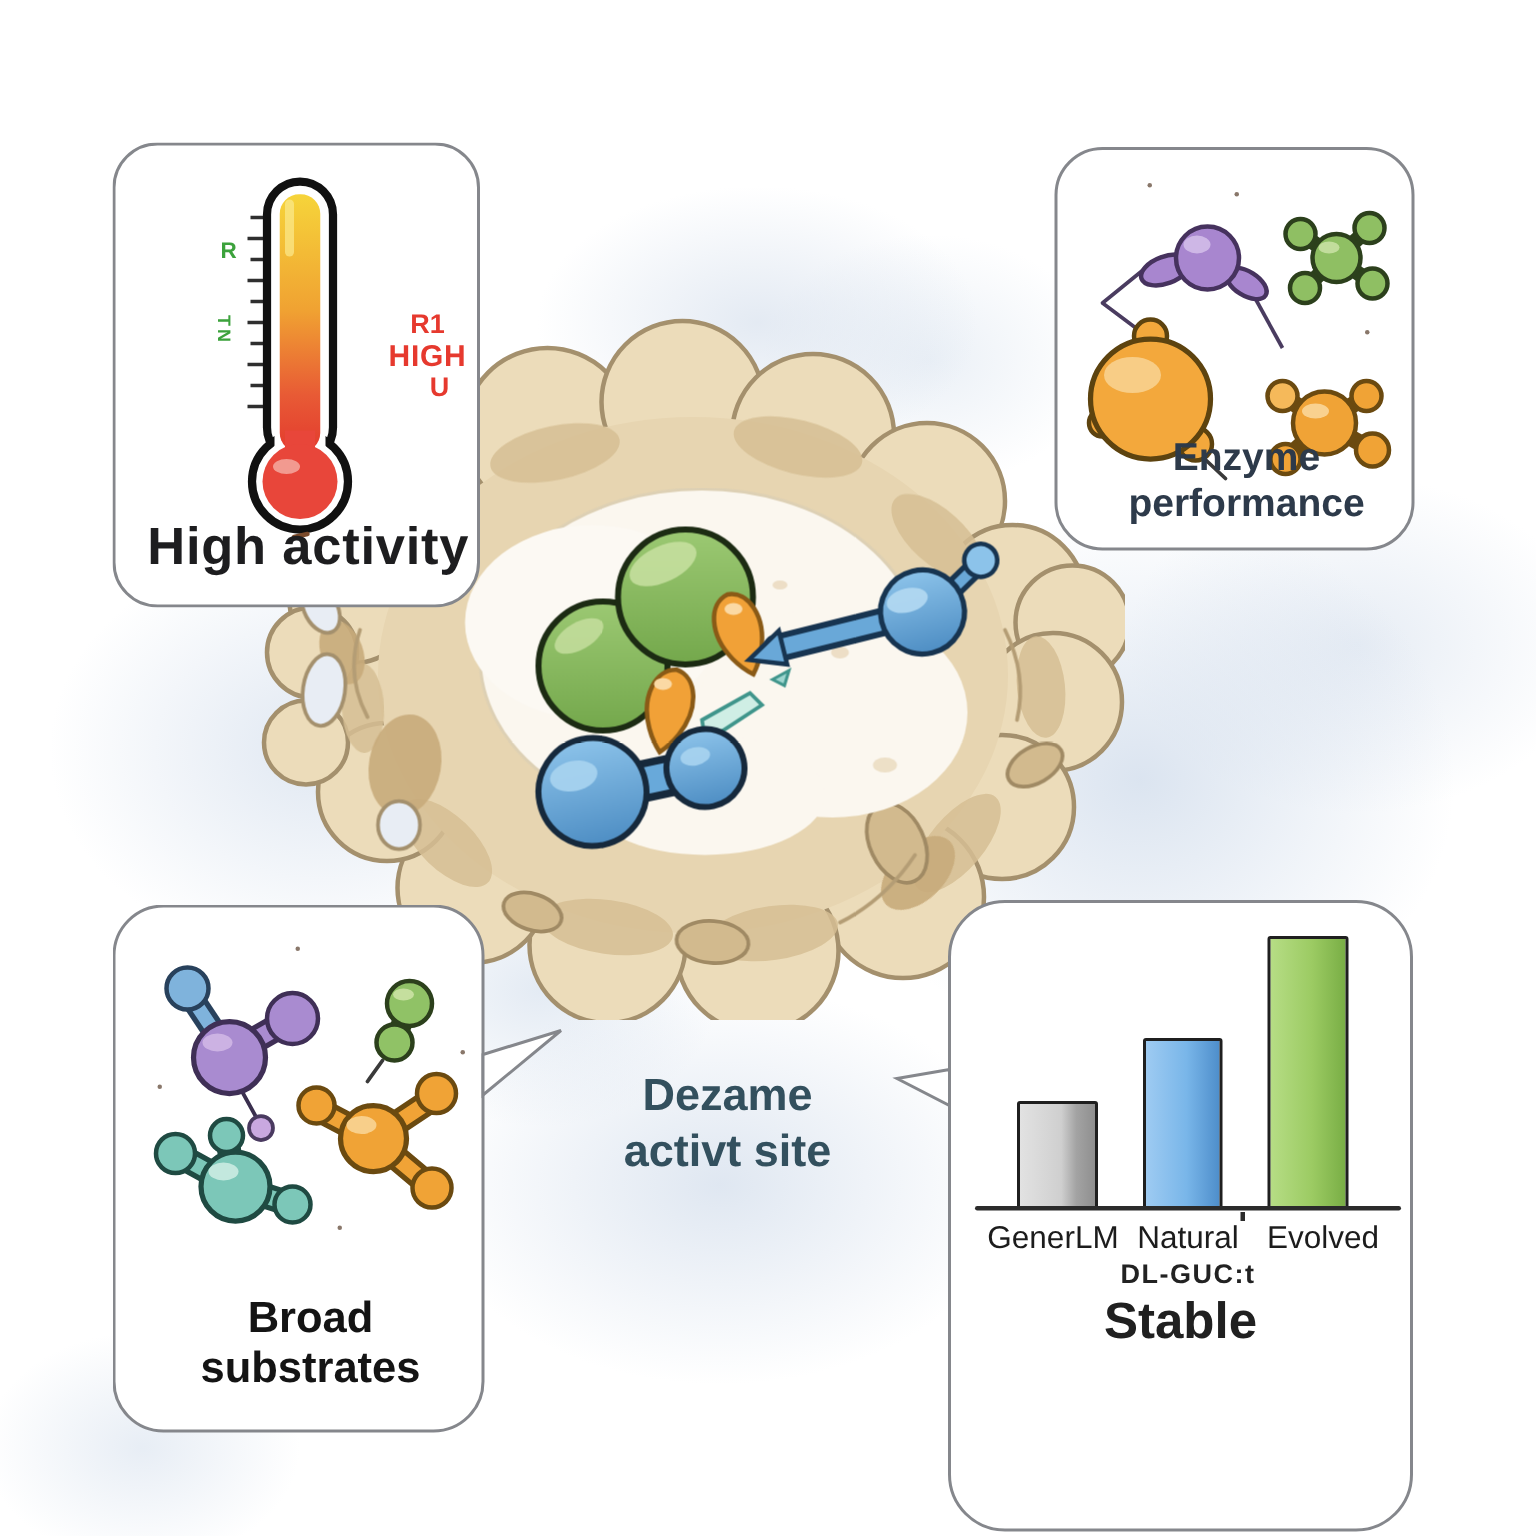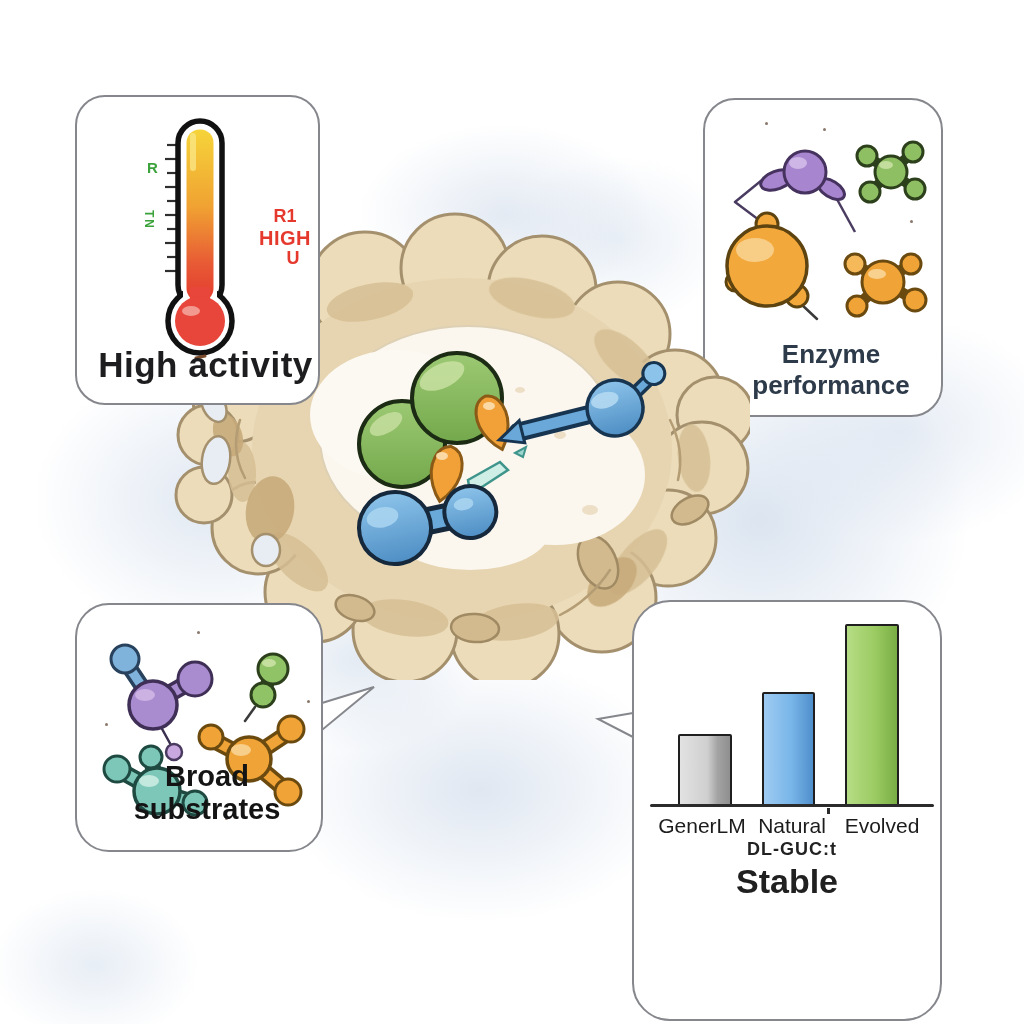--- a/index.html
+++ b/index.html
@@ -15,22 +15,22 @@
     radial-gradient(210px 130px at 505px 215px, rgba(205,217,233,.55), transparent 70%),
     radial-gradient(260px 200px at 215px 500px, rgba(203,216,233,.60), transparent 70%),
     radial-gradient(300px 260px at 760px 520px, rgba(200,214,232,.65), transparent 70%),
     radial-gradient(280px 190px at 480px 790px, rgba(202,215,232,.60), transparent 70%),
     radial-gradient(170px 130px at 360px 660px, rgba(205,218,234,.55), transparent 70%),
     radial-gradient(150px 110px at 95px 965px, rgba(208,220,235,.50), transparent 70%),
     radial-gradient(220px 160px at 905px 430px, rgba(206,218,234,.50), transparent 70%),
     radial-gradient(160px 120px at 620px 240px, rgba(210,222,236,.45), transparent 70%);}
   .card{position:absolute;background:#fff;border:2px solid var(--card-border);box-sizing:border-box;}
   .card1{left:75px;top:95px;width:245px;height:310px;border-radius:30px;z-index:4;}
-  .card2{left:703px;top:98px;width:240px;height:319px;border-radius:32px;z-index:2;}
-  .card3{left:75px;top:603px;width:248px;height:249px;border-radius:34px;z-index:4;}
+  .card2{left:703px;top:98px;width:240px;height:269px;border-radius:32px;z-index:2;}
+  .card3{left:75px;top:603px;width:248px;height:352px;border-radius:34px;z-index:4;}
   .card4{left:632px;top:600px;width:310px;height:421px;border-radius:38px;z-index:4;}
   .enzyme-wrap{position:absolute;left:170px;top:210px;width:580px;height:470px;z-index:3;pointer-events:none;}
   .tails{position:absolute;inset:0;z-index:6;pointer-events:none;}
   .card-label{position:absolute;left:16px;right:0;text-align:center;font-weight:700;color:var(--ink);}
   .c1-label{bottom:18px;font-size:35px;letter-spacing:.5px;}
   .c2-label{bottom:14px;font-size:26px;line-height:31px;font-weight:600;color:var(--slate-ink);}
   .c3-label{bottom:24px;font-size:29px;line-height:33px;color:#141414;}
   .thermo-svg{position:absolute;left:2px;top:8px;}
   .green-mark{position:absolute;color:var(--thermo-green);font-weight:700;}
   .gm1{left:70px;top:62px;font-size:15px;}
@@ -365,13 +365,17 @@
     <div class="bar-label bl-2">Evolved</div>
     <div class="bar-sublabel">DL-GUC:t</div>
     <div class="c4-title">Stable</div>
   </div>
 
   <svg class="tails" width="1024" height="1024" viewBox="0 0 1024 1024">
     <polygon points="322,703 374,687 322,730" fill="#ffffff" stroke="#85878c" stroke-width="2"></polygon>
     <polygon points="633,713 598,719 633,737" fill="#ffffff" stroke="#85878c" stroke-width="2"></polygon>
   </svg>
 
+  <div class="caption">
+    <div>Dezame</div>
+    <div>activt site</div>
+  </div>
 </div>
 
 </body></html>

